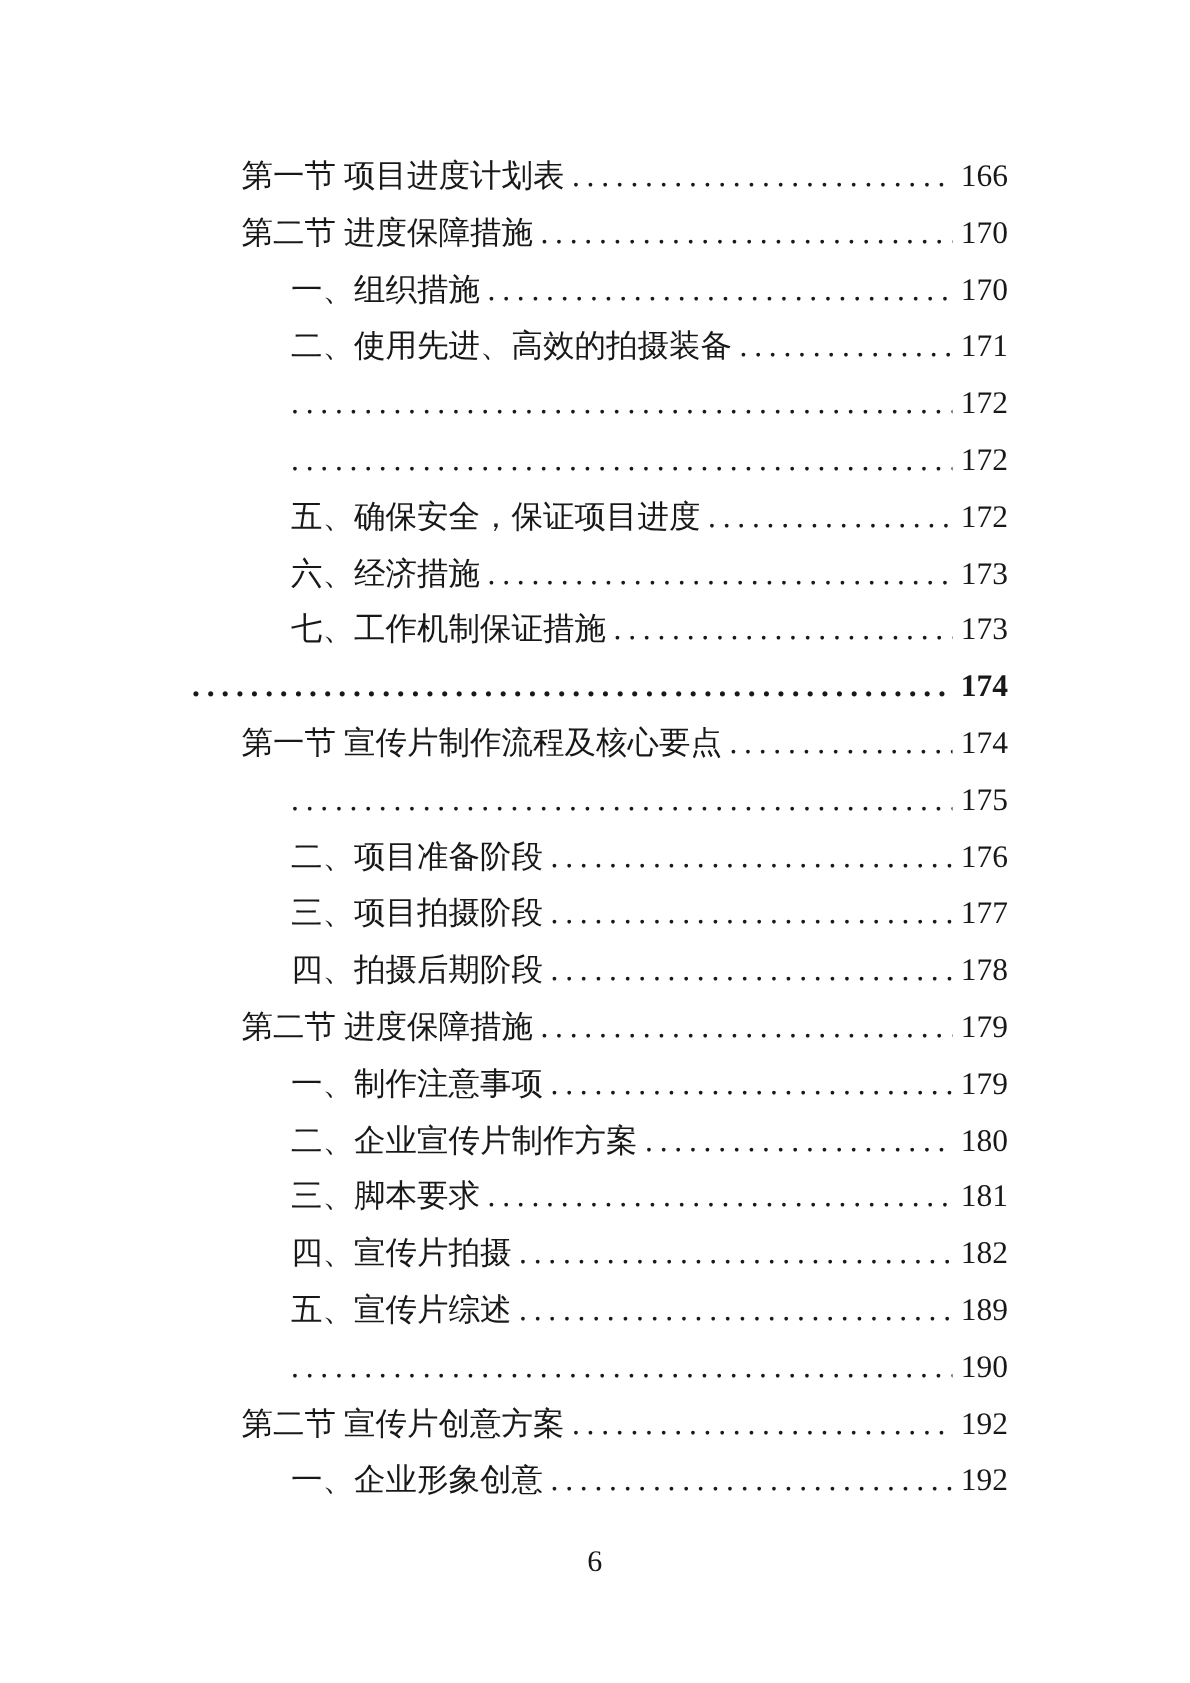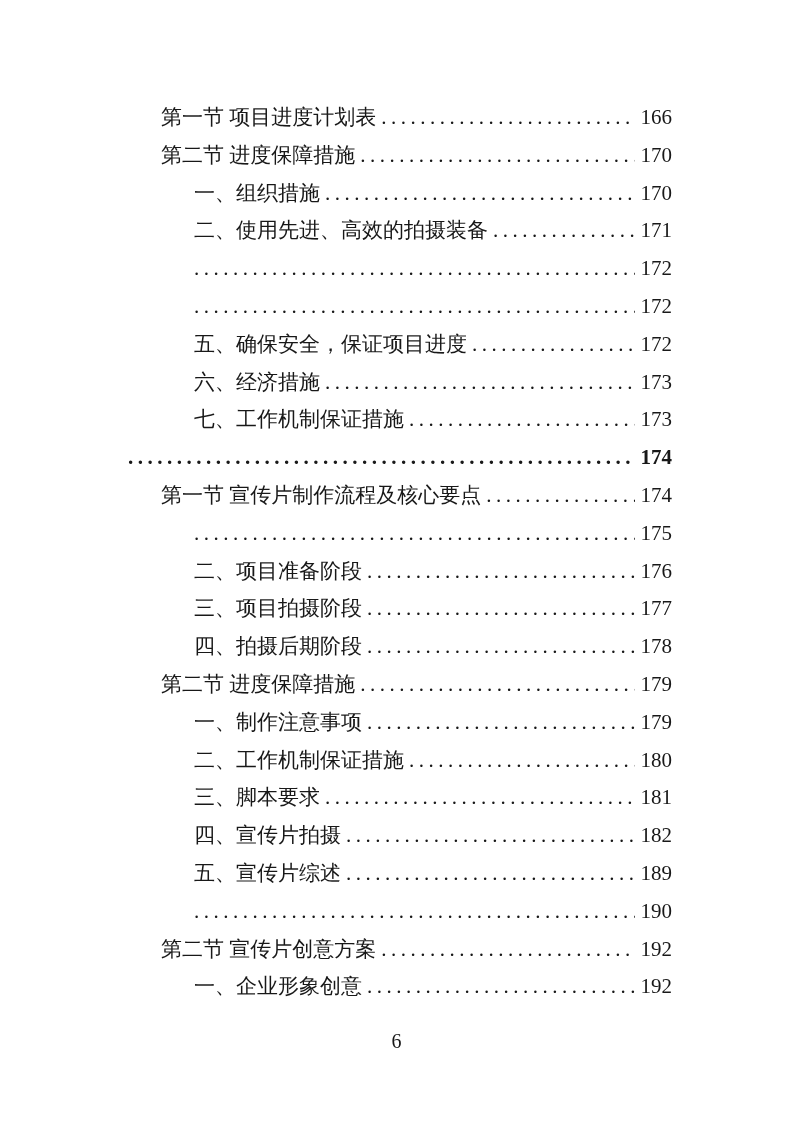--- a/index.html
+++ b/index.html
@@ -138,21 +138,21 @@
       <span class="toc-label">第二节 进度保障措施</span>
       <span class="toc-dots">........................................................................................................................</span>
       <span class="toc-page">179</span>
     </div>
       <div class="toc-row level-item">
       <span class="toc-label">一、制作注意事项</span>
       <span class="toc-dots">........................................................................................................................</span>
       <span class="toc-page">179</span>
     </div>
       <div class="toc-row level-item">
-      <span class="toc-label">二、工作机制保证措施</span>
+      <span class="toc-label">二、企业宣传片制作方案</span>
       <span class="toc-dots">........................................................................................................................</span>
       <span class="toc-page">180</span>
     </div>
       <div class="toc-row level-item">
       <span class="toc-label">三、脚本要求</span>
       <span class="toc-dots">........................................................................................................................</span>
       <span class="toc-page">181</span>
     </div>
       <div class="toc-row level-item">
       <span class="toc-label">四、宣传片拍摄</span>

